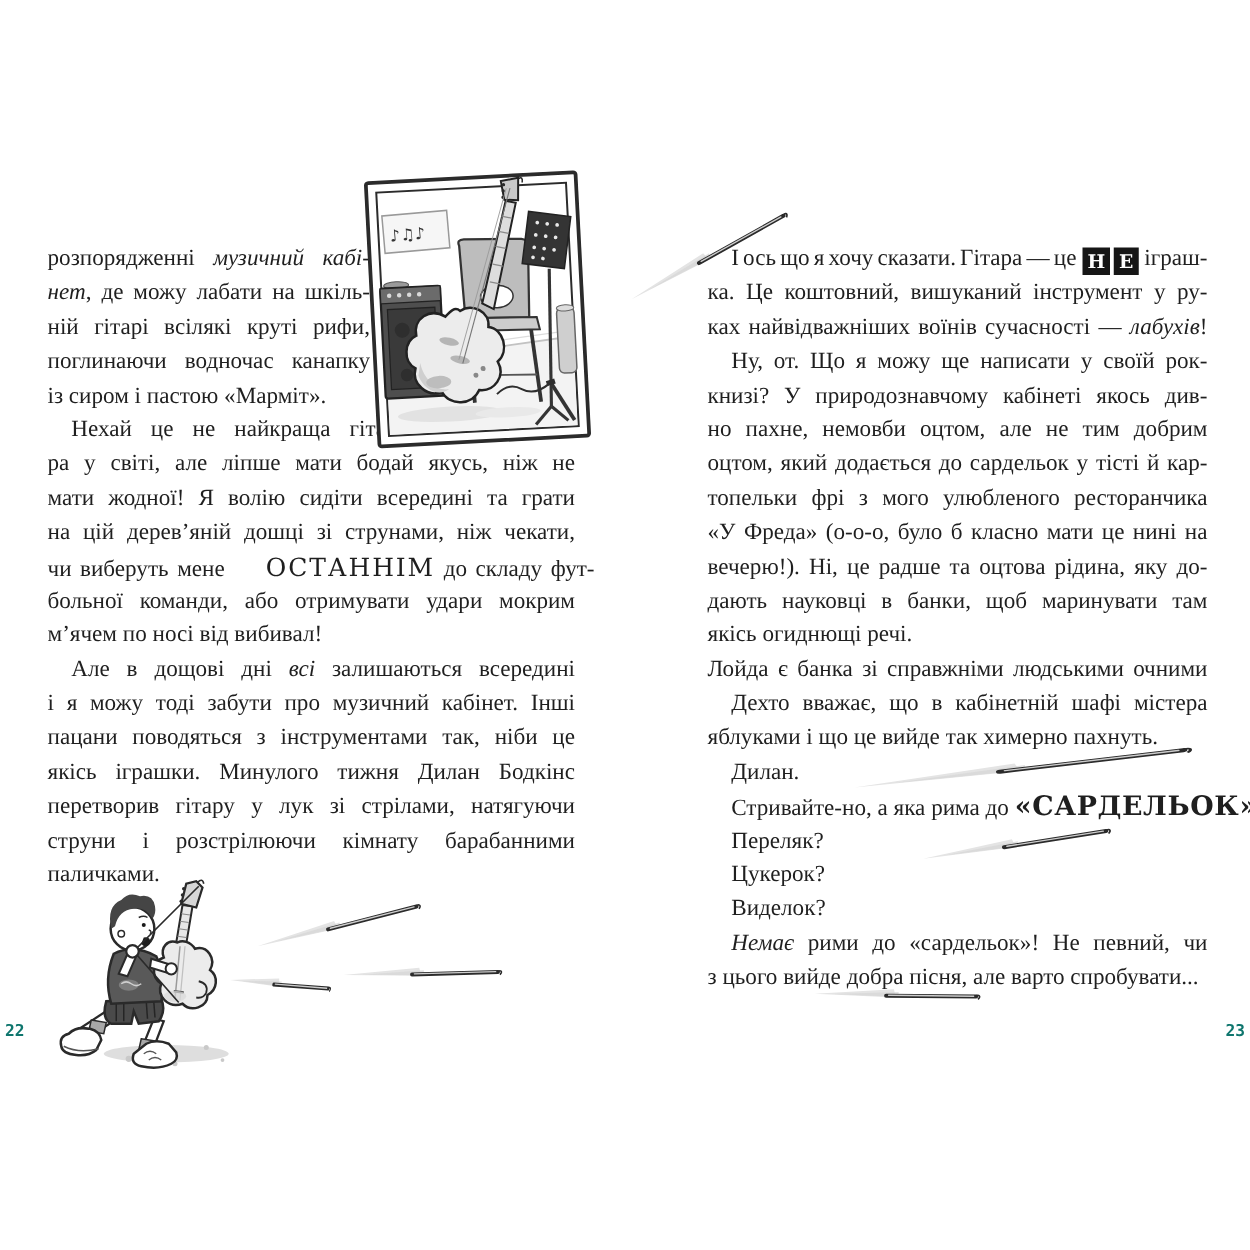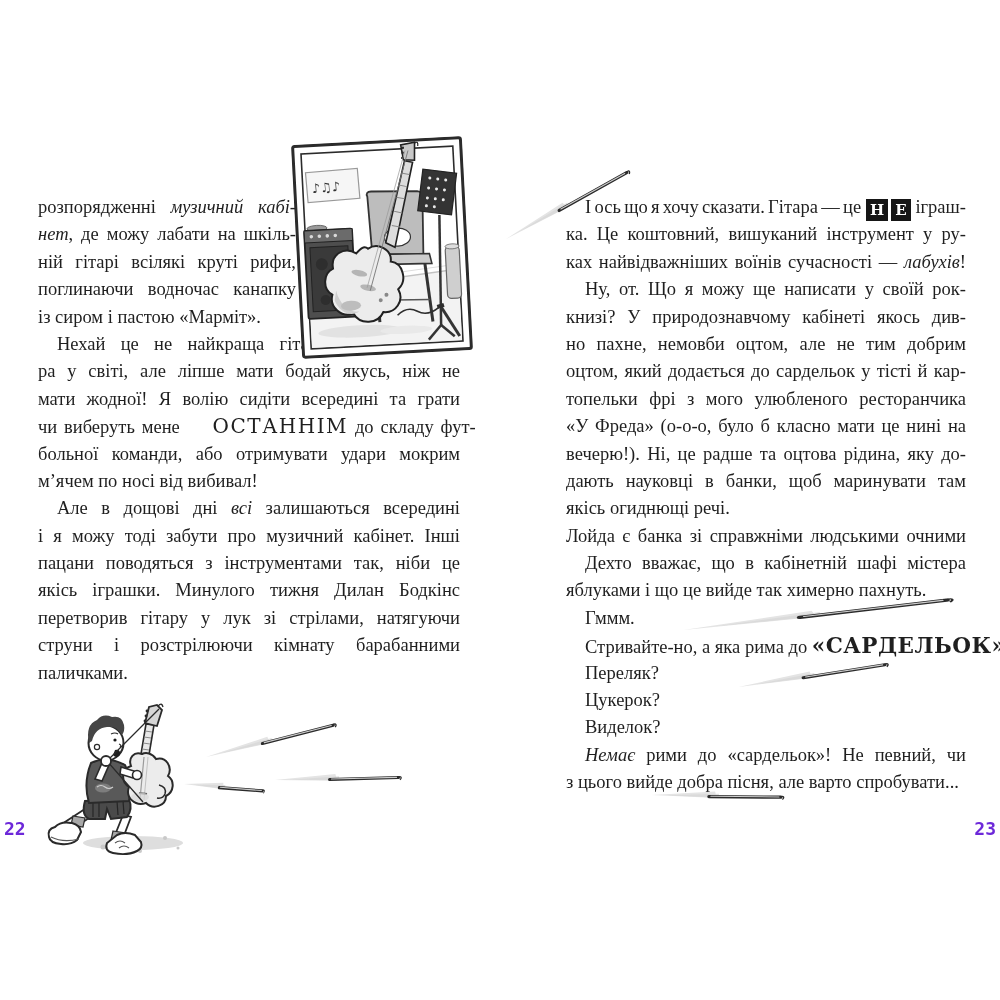--- a/index.html
+++ b/index.html
@@ -15,21 +15,21 @@
   .seg-i{font-style:italic;}
   .seg-d{font-family:"DejaVu Serif",serif;font-weight:normal;font-size:20px;letter-spacing:1.5px;margin-left:26px;}
   .seg-dl{font-family:"DejaVu Serif",serif;font-weight:bold;font-size:21.5px;letter-spacing:0.5px;}
   .seg-n{
     display:inline-block;background:#161616;color:#ffffff;
     font-family:"DejaVu Serif",serif;font-weight:bold;font-size:15px;line-height:18px;
     padding:2px 4px;margin:0 1.5px;vertical-align:-2px;
   }
   .pagenum{
     position:absolute;font-family:"DejaVu Sans Mono",monospace;font-weight:bold;
-    font-size:18px;color:#6d28d9;
+    font-size:13px;color:#0f766e;
   }
   #pn-left{left:4px;top:818px;}
   #pn-right{right:4px;top:818px;}
   .drumstick{position:absolute;height:14px;transform-origin:0 50%;}
   #photo-illustration{position:absolute;left:296px;top:140px;transform:rotate(-3deg);}
   #boy-illustration{position:absolute;left:45px;top:697px;}
 </style>
 </head>
 <body>
 
@@ -47,20 +47,21 @@
 
 <div class="textcol" id="text-left" style="left:38px;top:194px;width:422px;">
     <div class="line narrow"><span class="ln" style="word-spacing: 10.0625px;"><span>розпорядженні </span><span class="seg-i">музичний кабі-</span></span></div>
     <div class="line narrow"><span class="ln" style="word-spacing: 3.3375px;"><span class="seg-i">нет</span><span>, де можу лабати на шкіль-</span></span></div>
     <div class="line narrow"><span class="ln" style="word-spacing: 7.73438px;"><span>ній гітарі всілякі круті рифи,</span></span></div>
     <div class="line narrow"><span class="ln" style="word-spacing: 9.78906px;"><span>поглинаючи водночас канапку</span></span></div>
     <div class="line narrow"><span class="ln"><span>із сиром і пастою «Марміт».</span></span></div>
     <div class="line narrow indent"><span class="ln" style="word-spacing: 10.625px;"><span>Нехай це не найкраща гіта-</span></span></div>
     <div class="line"><span class="ln" style="word-spacing: 7.17014px;"><span>ра у світі, але ліпше мати бодай якусь, ніж не</span></span></div>
     <div class="line"><span class="ln" style="word-spacing: 6.67188px;"><span>мати жодної! Я волію сидіти всередині та грати</span></span></div>
+    <div class="line"><span class="ln" style="word-spacing: 5.60491px;"><span>на цій дерев’яній дошці зі струнами, ніж чекати,</span></span></div>
     <div class="line"><span class="ln" style="word-spacing: 2.23438px;"><span>чи виберуть мене </span><span class="seg-d">ОСТАННІМ</span><span> до складу фут-</span></span></div>
     <div class="line"><span class="ln" style="word-spacing: 8.75px;"><span>больної команди, або отримувати удари мокрим</span></span></div>
     <div class="line"><span class="ln"><span>м’ячем по носі від вибивал!</span></span></div>
     <div class="line indent"><span class="ln" style="word-spacing: 8.85677px;"><span>Але в дощові дні </span><span class="seg-i">всі</span><span> залишаються всередині</span></span></div>
     <div class="line"><span class="ln" style="word-spacing: 5.54102px;"><span>і я можу тоді забути про музичний кабінет. Інші</span></span></div>
     <div class="line"><span class="ln" style="word-spacing: 7.19271px;"><span>пацани поводяться з інструментами так, ніби це</span></span></div>
     <div class="line"><span class="ln" style="word-spacing: 10.4125px;"><span>якісь іграшки. Минулого тижня Дилан Бодкінс</span></span></div>
     <div class="line"><span class="ln" style="word-spacing: 8.40625px;"><span>перетворив гітару у лук зі стрілами, натягуючи</span></span></div>
     <div class="line"><span class="ln" style="word-spacing: 16.7773px;"><span>струни і розстрілюючи кімнату барабанними</span></span></div>
     <div class="line"><span class="ln"><span>паличками.</span></span></div>
@@ -75,21 +76,21 @@
     <div class="line"><span class="ln" style="word-spacing: 6.67411px;"><span>но пахне, немовби оцтом, але не тим добрим</span></span></div>
     <div class="line"><span class="ln" style="word-spacing: 1.56836px;"><span>оцтом, який додається до сардельок у тісті й кар-</span></span></div>
     <div class="line"><span class="ln" style="word-spacing: 6.79375px;"><span>топельки фрі з мого улюбленого ресторанчика</span></span></div>
     <div class="line"><span class="ln" style="word-spacing: 2.14062px;"><span>«У Фреда» (о-о-о, було б класно мати це нині на</span></span></div>
     <div class="line"><span class="ln" style="word-spacing: 2.66211px;"><span>вечерю!). Ні, це радше та оцтова рідина, яку до-</span></span></div>
     <div class="line"><span class="ln" style="word-spacing: 7.30208px;"><span>дають науковці в банки, щоб маринувати там</span></span></div>
     <div class="line"><span class="ln"><span>якісь огиднющі речі.</span></span></div>
     <div class="line"><span class="ln" style="word-spacing: 2.86458px;"><span>Лойда є банка зі справжніми людськими очними</span></span></div>
     <div class="line indent"><span class="ln" style="word-spacing: 5.71875px;"><span>Дехто вважає, що в кабінетній шафі містера</span></span></div>
     <div class="line"><span class="ln"><span>яблуками і що це вийде так химерно пахнуть.</span></span></div>
-    <div class="line indent"><span class="ln"><span>Гммм.</span></span></div>
+    <div class="line indent"><span class="ln"><span>Дилан.</span></span></div>
     <div class="line indent"><span class="ln"><span>Стривайте-но, а яка рима до </span><span class="seg-dl">«САРДЕЛЬОК»?</span></span></div>
     <div class="line indent"><span class="ln"><span>Переляк?</span></span></div>
     <div class="line indent"><span class="ln"><span>Цукерок?</span></span></div>
     <div class="line indent"><span class="ln"><span>Виделок?</span></span></div>
     <div class="line indent"><span class="ln" style="word-spacing: 6.29948px;"><span class="seg-i">Немає</span><span> рими до «сардельок»! Не певний, чи</span></span></div>
     <div class="line"><span class="ln"><span>з цього вийде добра пісня, але варто спробувати...</span></span></div>
   </div>
 
 <svg id="photo-illustration" width="172" height="215" viewBox="0 0 172 215">
   <rect x="2" y="2" width="168" height="211" rx="2" fill="#ffffff" stroke="#2b2b2b" stroke-width="3"></rect>

